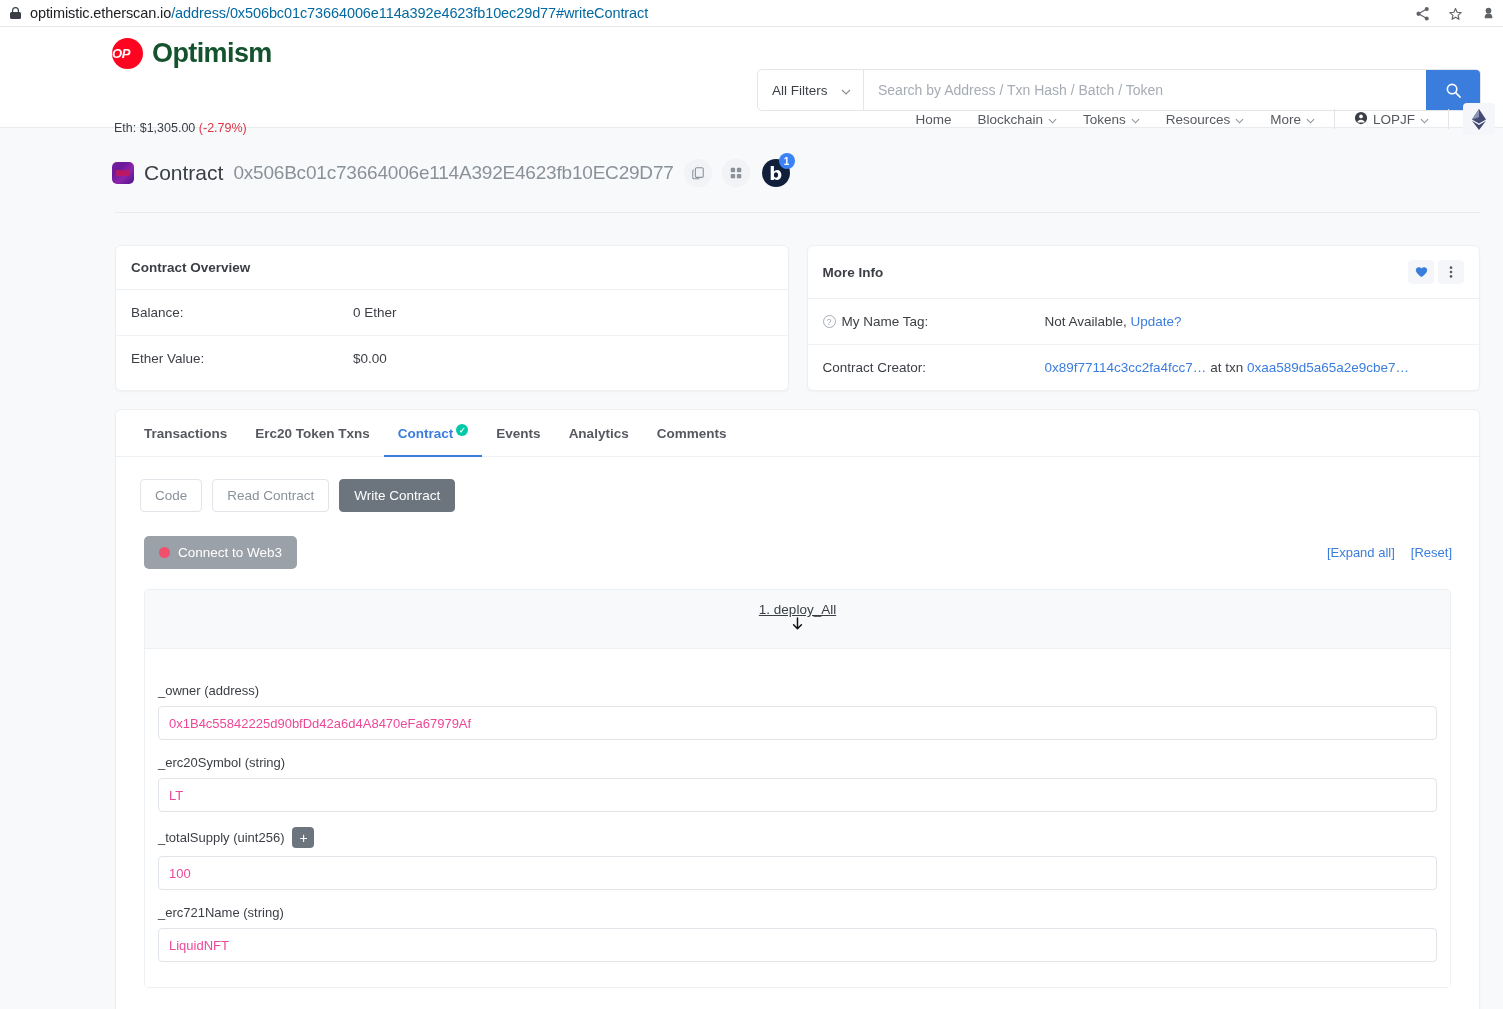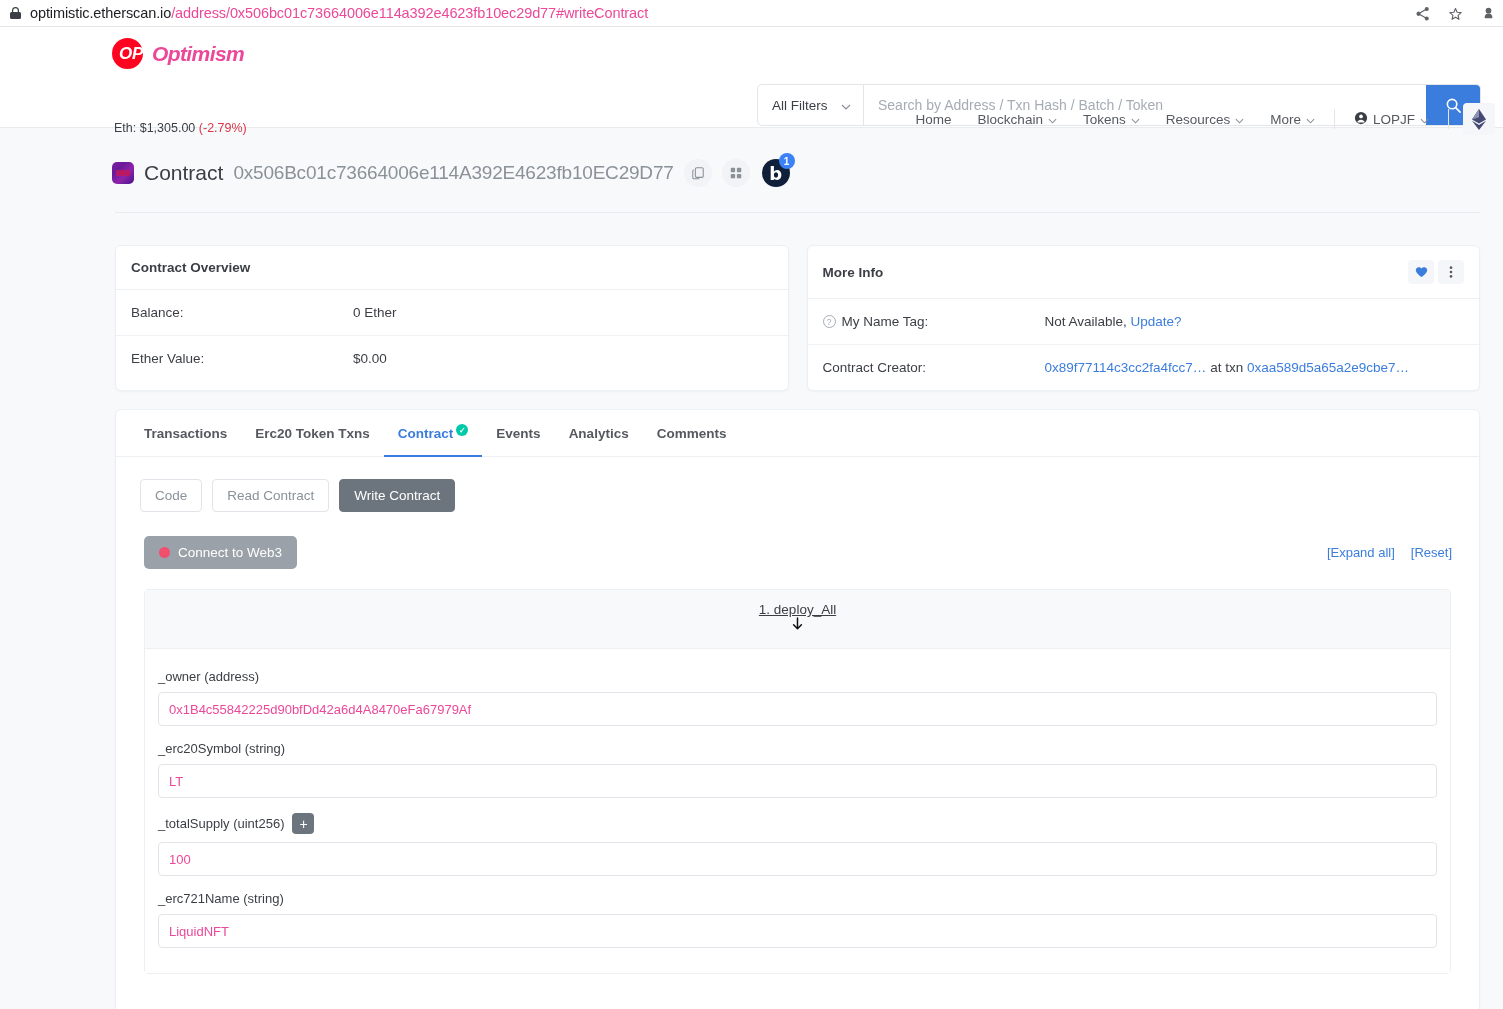--- a/index.html
+++ b/index.html
@@ -27,57 +27,57 @@
     margin-right: 8px;
     display: flex; align-items: center; justify-content: center;
     flex: 0 0 auto;
   }
   #url-text {
     font-size: 14.5px;
     color: #202124;
     white-space: nowrap;
     letter-spacing: -0.1px;
   }
-  #url-text .path { color: #ec4899; }
+  #url-text .path { color: #0369a1; }
   #browser-actions {
     position: absolute; right: 6px; top: 0;
     height: 27px; display: flex; align-items: center; gap: 16px;
   }
   .chrome-icon { width: 17px; height: 17px; cursor: pointer; display:block; }
 
   
   #site-header {
     background: #fff;
     height: 101px;
     position: relative;
     border-bottom: 1px solid #e9ecef;
   }
   #brand {
     position: absolute; left: 112px; top: 11px;
     display: flex; align-items: center; gap: 9px;
   }
   #op-logo {
     width: 31px; height: 31px; border-radius: 50%;
     background: #ff0420;
-    display: flex; align-items: center; justify-content: flex-end;
-    color: #fff; font-size: 17px; font-weight: bold;
+    display: flex; align-items: center; justify-content: flex-start;
+    color: #fff; font-size: 13px; font-weight: bold;
     font-style: italic; letter-spacing: -0.3px;
   }
   #brand-name {
-    font-size: 21px; font-weight: bold; font-style: italic;
-    color: #ec4899; letter-spacing: -0.6px;
+    font-size: 27px; font-weight: bold; 
+    color: #14532d; letter-spacing: -0.6px;
   }
   #eth-price {
     position: absolute; left: 114px; top: 94px;
     font-size: 12.5px; color: #3b3f45;
   }
   #eth-price .chg { color: #dc3545; }
 
   #search-wrap {
-    position: absolute; left: 757px; top: 57px;
+    position: absolute; left: 757px; top: 42px;
     width: 724px; height: 42px;
     display: flex;
     border: 1px solid #e3e5e8;
     border-radius: 5px;
     background: #fff;
     overflow: hidden;
   }
   #all-filters {
     width: 106px;
     display: flex; align-items: center; justify-content: space-between;
@@ -262,21 +262,21 @@
     flex-direction: column;
   }
   #fn-name {
     font-size: 13.5px; color: #3b3f45;
     text-decoration: underline; cursor: pointer;
   }
   #fn-body { padding: 20px 13px 10px; background: #fff; }
   .field { margin-bottom: 15px; }
   .field-label {
     font-size: 13px; color: #3b3f45; margin-bottom: 8px;
-    display: flex; align-items: center; gap: 8px;
+    display: flex; align-items: center; gap: 8px; margin-top: 14px;
   }
   .plus-btn {
     width: 22px; height: 21px; border-radius: 4px;
     background: #6c757d; color: #fff;
     display: flex; align-items: center; justify-content: center;
     font-size: 14px; cursor: pointer; line-height: 1;
   }
   .field-input {
     width: 100%; height: 34px;
     border: 1px solid #e1e4e8; border-radius: 4px;

